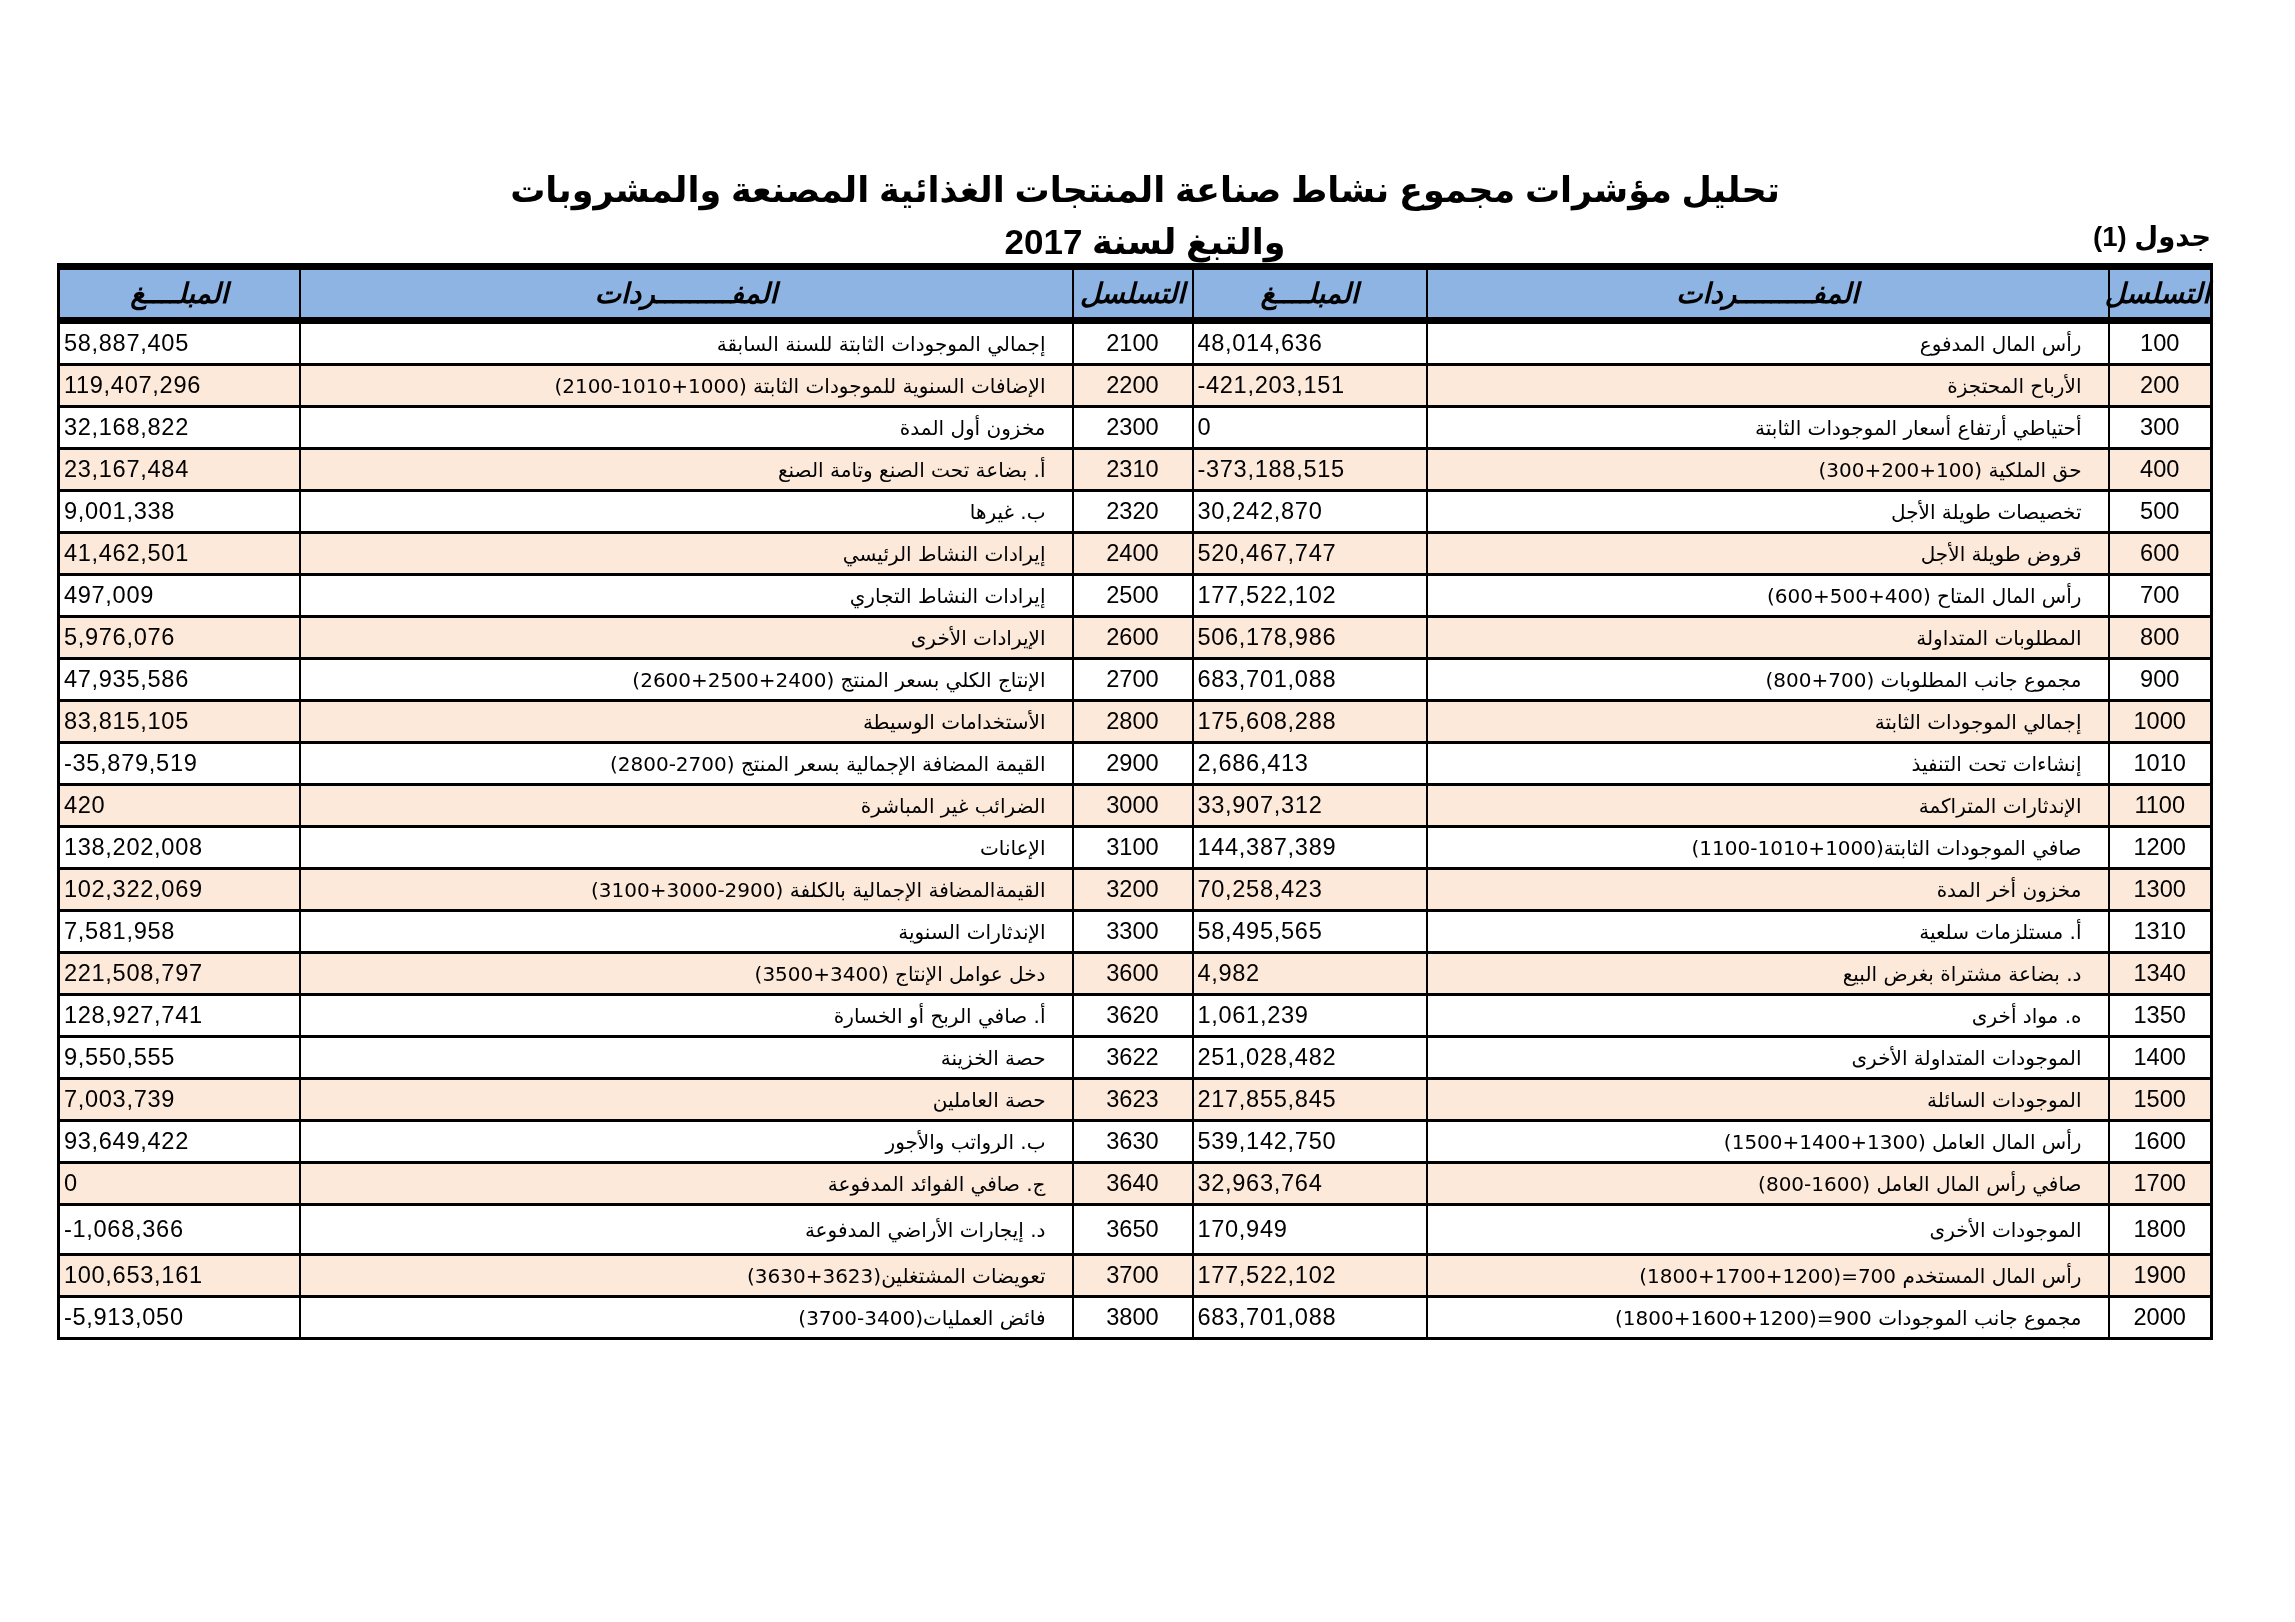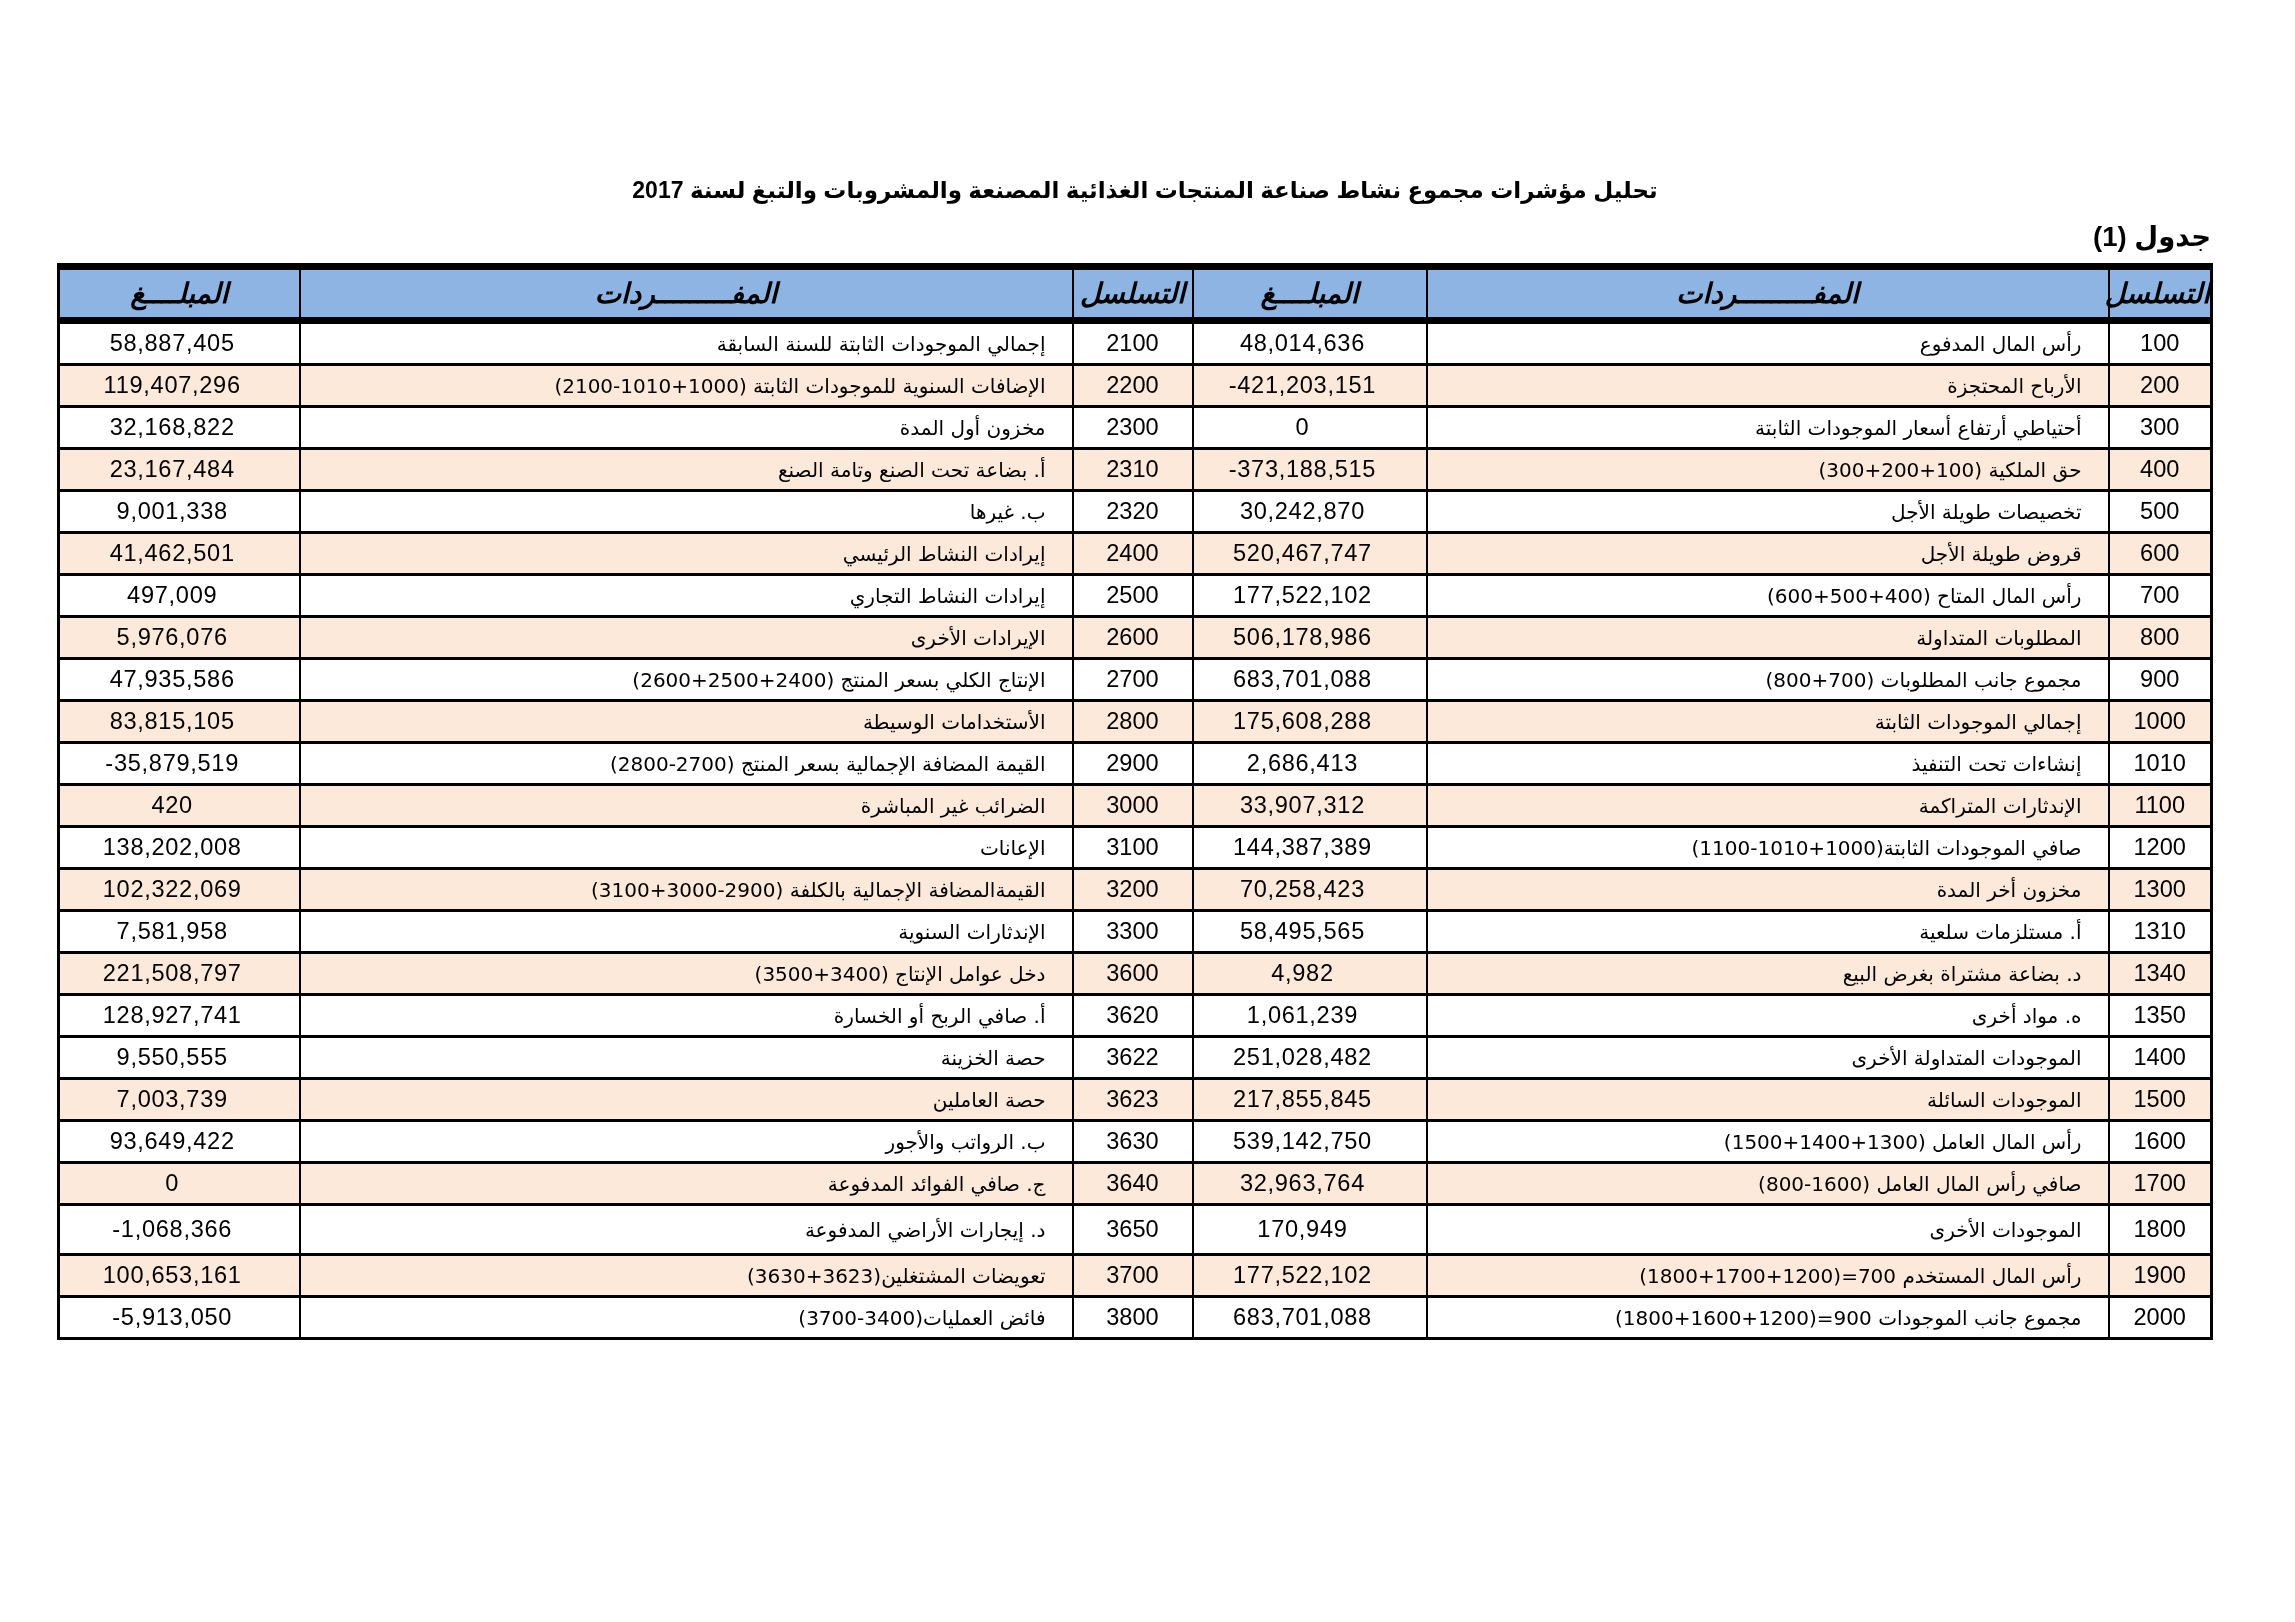--- a/index.html
+++ b/index.html
@@ -1,33 +1,33 @@
 <!DOCTYPE html>
 <html style="font-size:10.5px"><head>
 <meta charset="utf-8">
 <style>
   html, body { margin:0; padding:0; background:#ffffff; }
   body { width:2295px; height:1623px; position:relative; overflow:hidden;
          font-family:"Liberation Sans", "DejaVu Sans", sans-serif; color:#000; }
   .title { position:absolute; left:458px; width:1374px; top:164px; height:52px;
-           text-align:center; direction:rtl; font-weight:bold; font-size:23px; line-height:52px; }
+           text-align:center; direction:rtl; font-weight:bold; font-size:35px; line-height:52px; }
   .table-no { position:absolute; right:84px; top:217px; direction:rtl; font-weight:bold; font-size:27.5px; line-height:39px; }
   .unit { position:absolute; left:124px; top:217px; direction:rtl; font-weight:bold; font-size:25px; line-height:39px;margin-top:40px; }
   .grid { position:absolute; left:57px; top:263px; width:2153px; direction:ltr; }
   table { border-collapse:collapse; width:2153px; table-layout:fixed; }
   col.c-amt-l { width:241px; } col.c-txt-l { width:773px; } col.c-seq-l { width:120px; }
   col.c-amt-r { width:234px; } col.c-txt-r { width:682px; } col.c-seq-r { width:103px; }
   th { background:#8eb4e3; height:47px; border:2.6px solid #000; border-top:7.9px solid #000; border-bottom:7.9px solid #000;
        font-size:28px; font-weight:bold; direction:rtl; text-align:center; padding:0;font-style:italic; }
   td { border:2px solid #000; border-top:3.3px solid #000; border-bottom:3.3px solid #000;
        font-size:23.6px; height:39px; padding:0 3.9px; white-space:nowrap; overflow:hidden; }
   tr.odd td { background:#ffffff; }
   tr.even td { background:#fde9d9; }
   tr.tall td { height:47px; }
-  td.amt { text-align:center; direction:ltr; letter-spacing:0.7px; padding-right:18px; }
+  td.amt { text-align:left; direction:ltr; letter-spacing:0.7px; padding-right:18px; }
   td.txt { text-align:right; direction:rtl; padding-right:26px; font-family:"DejaVu Sans", sans-serif; font-size:20px; }
   td.seq { text-align:center; direction:ltr; font-size:23.6px; }
   .grid table { border-left:3.3px solid #000; border-right:3.9px solid #000; }
 </style>
 </head>
 <body>
 
 <div class="title">تحليل مؤشرات مجموع نشاط صناعة المنتجات الغذائية المصنعة والمشروبات والتبغ لسنة 2017</div>
 <div class="table-no">جدول  (1)</div>
 <div class="unit">الف دينار</div>

